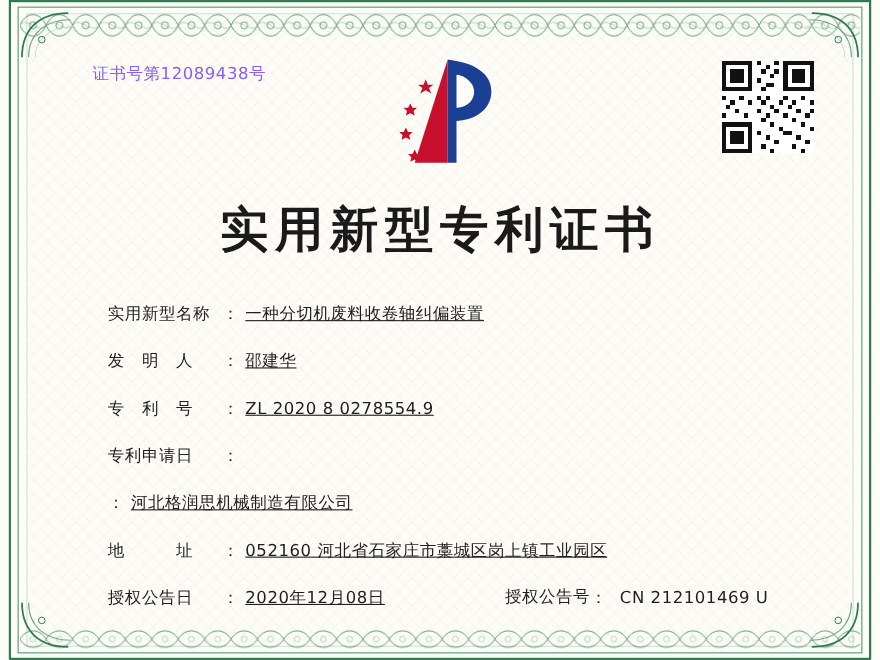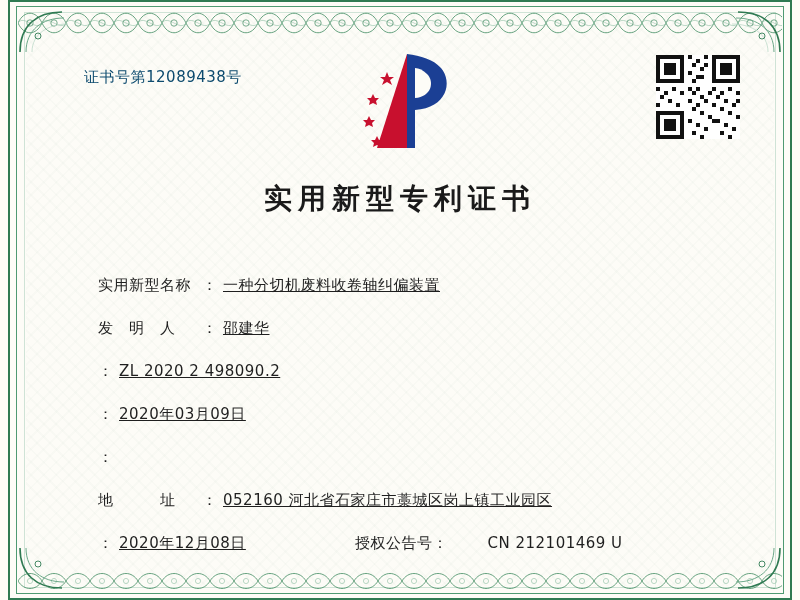--- a/index.html
+++ b/index.html
@@ -89,23 +89,23 @@
     left: 26px; top: 14px; right: 26px; bottom: 14px;
     background:
       repeating-linear-gradient(45deg, rgba(120,160,135,0.035) 0 2px, transparent 2px 9px),
       repeating-linear-gradient(-45deg, rgba(120,160,135,0.03) 0 2px, transparent 2px 9px);
     pointer-events: none;
   }
 
   .cert-number {
     position: absolute;
     left: 84px;
-    top: 68px;
+    top: 58px;
     font-size: 15px;
-    color: #0c4a6e;
+    color: #8b5cf6;
     letter-spacing: 0.5px;
     white-space: nowrap;
   }
 
   .logo {
     position: absolute;
     left: 355px;
     top: 48px;
     width: 110px;
     height: 110px;
@@ -119,21 +119,21 @@
     height: 84px;
   }
 
   .title {
     position: absolute;
     left: 0;
     right: 0;
     top: 180px;
     text-align: center;
     font-family: "DejaVu Serif", "Liberation Serif", serif;
-    font-size: 28px;
+    font-size: 44px;
     font-weight: bold;
     color: #1a1a1a;
     letter-spacing: 6px;
   }
 
   .fields {
     position: absolute;
     left: 98px;
     right: 70px;
     top: 275px;
@@ -170,21 +170,20 @@
     padding-left: 26px;
     white-space: nowrap;
     letter-spacing: 0.5px;
     font-family: Liberation Serif, serif;
   }
   .field-row .second-value {
     flex: 1 1 auto;
     padding-left: 6px;
     white-space: nowrap;
     letter-spacing: 0.5px;
-    margin-left: 28px;
   }
 </style>
 </head>
 <body>
 
 <div class="certificate">
 
   <div class="border-outer"></div>
   <div class="border-inner"></div>
   <div class="border-thin"></div>
@@ -350,40 +349,43 @@
       <span class="field-value">一种分切机废料收卷轴纠偏装置</span>
     </div>
 
     <div class="field-row">
       <span class="field-label">发　明　人</span>
       <span class="field-colon">：</span>
       <span class="field-value">邵建华</span>
     </div>
 
     <div class="field-row">
-      <span class="field-colon">：</span>
-      <span class="field-value">ZL 2020 2 498090.2</span>
-    </div>
-
-    <div class="field-row">
-      <span class="field-colon">：</span>
-      <span class="field-value">2020年03月09日</span>
-    </div>
-
-    <div class="field-row">
-      <span class="field-colon">：</span>
+      <span class="field-label">专　利　号</span>
+      <span class="field-colon">：</span>
+      <span class="field-value">ZL 2020 8 0278554.9</span>
+    </div>
+
+    <div class="field-row">
+      <span class="field-label">专利申请日</span>
+      <span class="field-colon">：</span>
+    </div>
+
+    <div class="field-row">
+      <span class="field-colon">：</span>
+      <span class="field-value">河北格润思机械制造有限公司</span>
     </div>
 
     <div class="field-row">
       <span class="field-label">地　　　址</span>
       <span class="field-colon">：</span>
       <span class="field-value">052160 河北省石家庄市藁城区岗上镇工业园区</span>
     </div>
 
     <div class="field-row split">
+      <span class="field-label">授权公告日</span>
       <span class="field-colon">：</span>
       <span class="field-value">2020年12月08日</span>
       <span class="second-label">授权公告号</span>
       <span class="field-colon">：</span>
       <span class="second-value">CN 212101469 U</span>
     </div>
 
   </div>
 
 </div>

